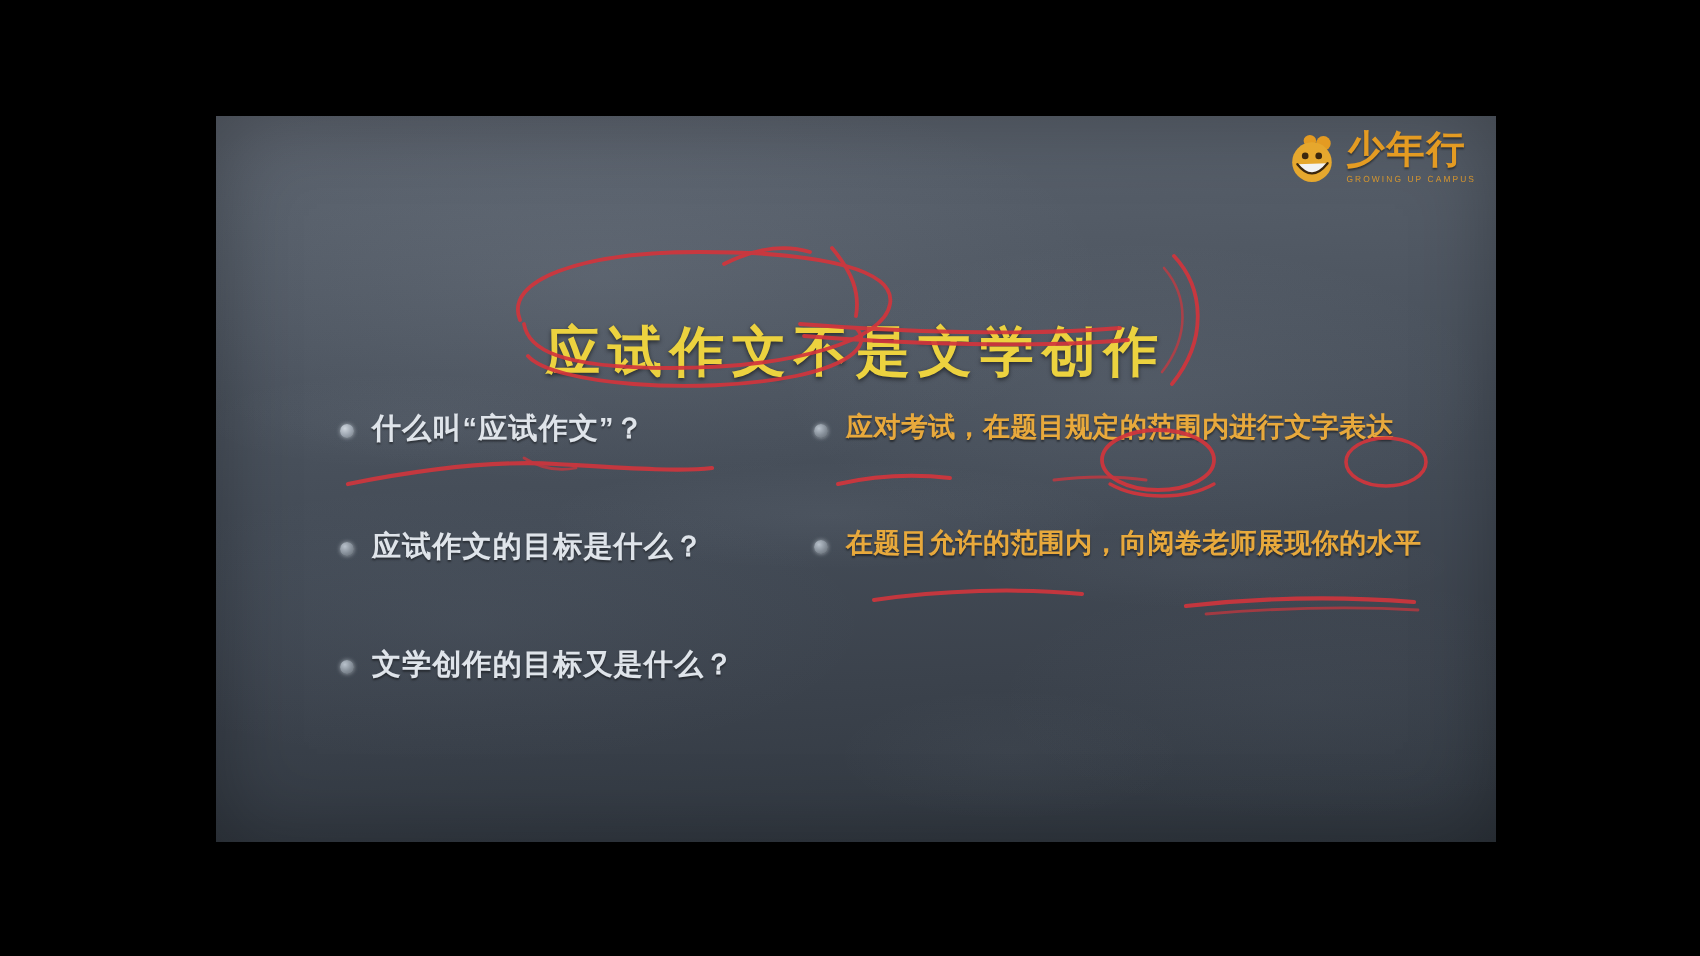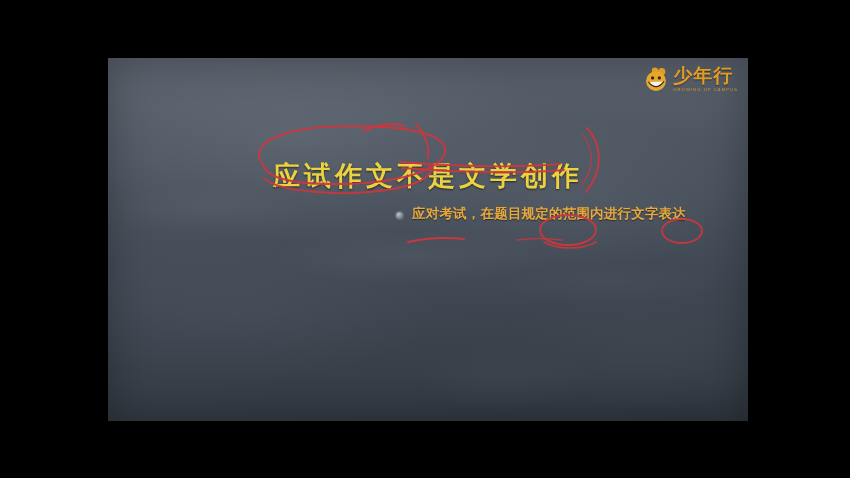--- a/index.html
+++ b/index.html
@@ -112,21 +112,21 @@
   
   .columns {
     position: absolute;
     left: 0;
     top: 148px;
     width: 100%;
     height: 200px;
   }
   .col { position: absolute; top: 0; }
   .col-left  { left: 62px;  width: 230px; }
-  .col-right { left: 288px; width: 330px; text-align: center; }
+  .col-right { left: 299px; width: 330px; text-align: center; }
 
   .bullet-row {
     position: relative;
     display: flex;
     align-items: flex-start;
     gap: 9px;
   }
   .col-left  .bullet-row + .bullet-row { margin-top: 41px; }
   .col-right .bullet-row + .bullet-row { margin-top: 41px; }
 
@@ -207,36 +207,71 @@
         <path d="M186 6 C196 18, 200 28, 198 40"></path>
         <path d="M170 44 C220 48, 282 50, 330 46"></path>
         <path d="M172 50 C222 54, 288 56, 334 52"></path>
         <path d="M357 10 C372 26, 374 52, 356 74"></path>
         <path d="M352 16 C364 30, 365 50, 351 68" stroke-width="1.3" opacity="0.75"></path>
       </g>
     </svg>
 
     <div class="columns">
 
+      <div class="col col-left">
+
+        <div class="bullet-row">
+          <span class="bullet-marker"></span>
+          <span class="bullet-text txt-chalk">什么叫“应试作文”？</span>
+          <svg class="annot annot-l1" viewBox="0 0 220 34">
+            <g fill="none" stroke="#d2353c" stroke-linecap="round" opacity="0.9">
+              <path d="M4 22 C34 16, 74 10, 108 12 C142 14, 170 16, 186 14" stroke-width="2.1"></path>
+              <path d="M92 9 C100 14, 108 16, 118 14" stroke-width="1.4" opacity="0.8"></path>
+            </g>
+          </svg>
+        </div>
+
+        <div class="bullet-row">
+          <span class="bullet-marker dim"></span>
+          <span class="bullet-text txt-chalk">应试作文的目标是什么？</span>
+        </div>
+
+        <div class="bullet-row">
+          <span class="bullet-marker dim"></span>
+          <span class="bullet-text txt-chalk">文学创作的目标又是什么？</span>
+        </div>
+
+      </div>
 
       <div class="col col-right">
 
         <div class="bullet-row">
           <span class="bullet-marker dim"></span>
           <span class="bullet-text txt-amber">应对考试，在题目规定的范围内进行文字表达</span>
           <svg class="annot annot-r1" viewBox="0 0 320 36">
             <g fill="none" stroke="#d2353c" stroke-linecap="round" opacity="0.92">
               <path d="M12 26 C30 22, 50 21, 68 23" stroke-width="2.0"></path>
               <ellipse cx="172" cy="14" rx="28" ry="15" stroke-width="1.9"></ellipse>
               <path d="M148 26 C162 34, 186 34, 200 26" stroke-width="1.7"></path>
               <ellipse cx="286" cy="15" rx="20" ry="12" stroke-width="1.8"></ellipse>
               <path d="M120 24 C136 22, 152 22, 166 24" stroke-width="1.5" opacity="0.8"></path>
             </g>
           </svg>
         </div>
 
+        <div class="bullet-row">
+          <span class="bullet-marker dim"></span>
+          <span class="bullet-text txt-amber">在题目允许的范围内，向阅卷老师展现你的水平</span>
+          <svg class="annot annot-r2" viewBox="0 0 320 34">
+            <g fill="none" stroke="#d2353c" stroke-linecap="round" opacity="0.9">
+              <path d="M30 24 C64 19, 102 18, 134 21" stroke-width="2.0"></path>
+              <path d="M186 27 C222 23, 262 22, 300 25" stroke-width="2.1"></path>
+              <path d="M196 31 C232 28, 268 27, 302 29" stroke-width="1.4" opacity="0.75"></path>
+            </g>
+          </svg>
+        </div>
 
       </div>
 
     </div>
 
   </div>
 </div>
 
 </body></html>

